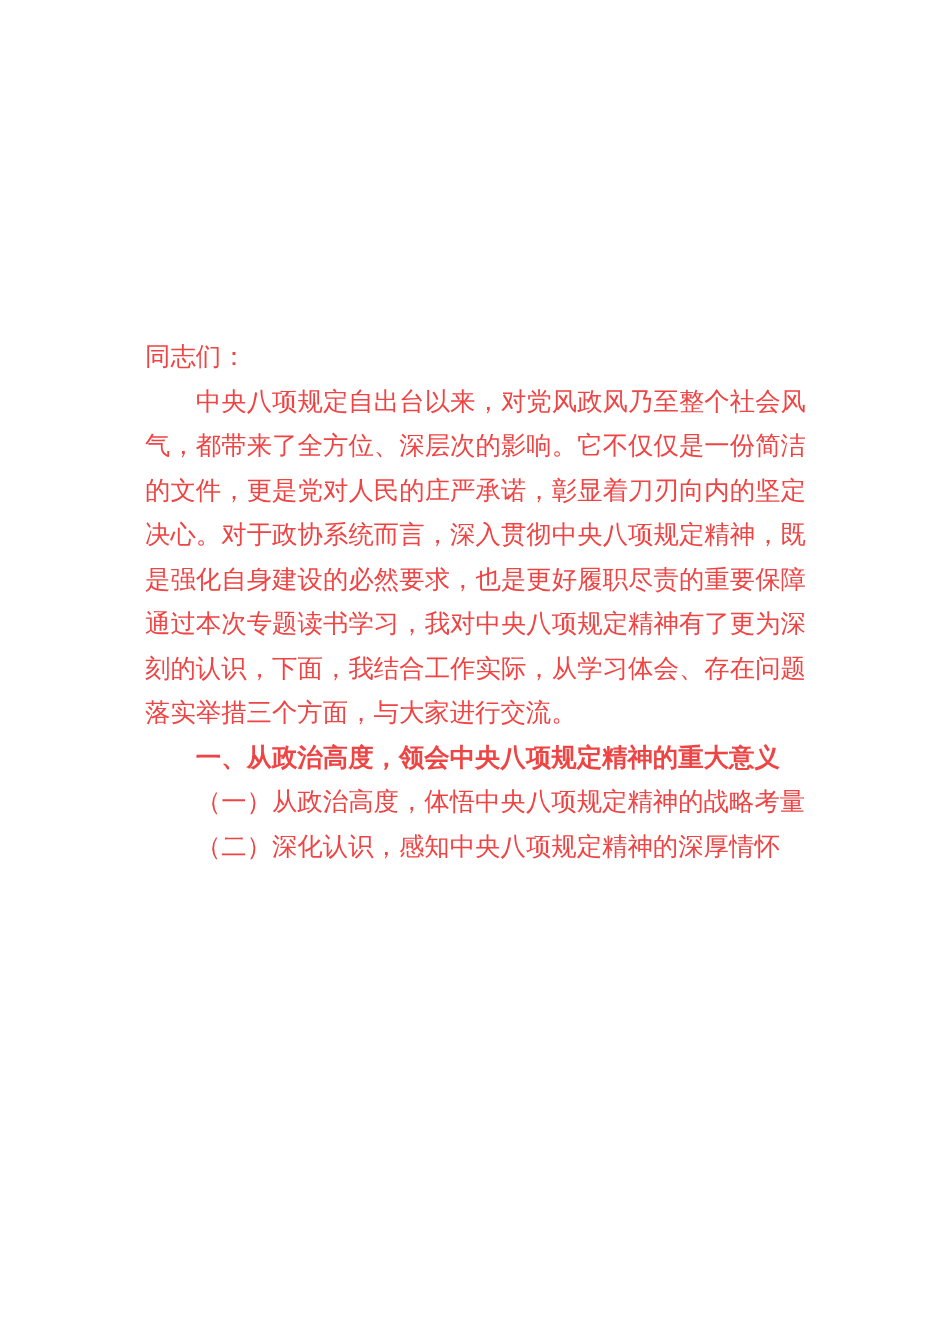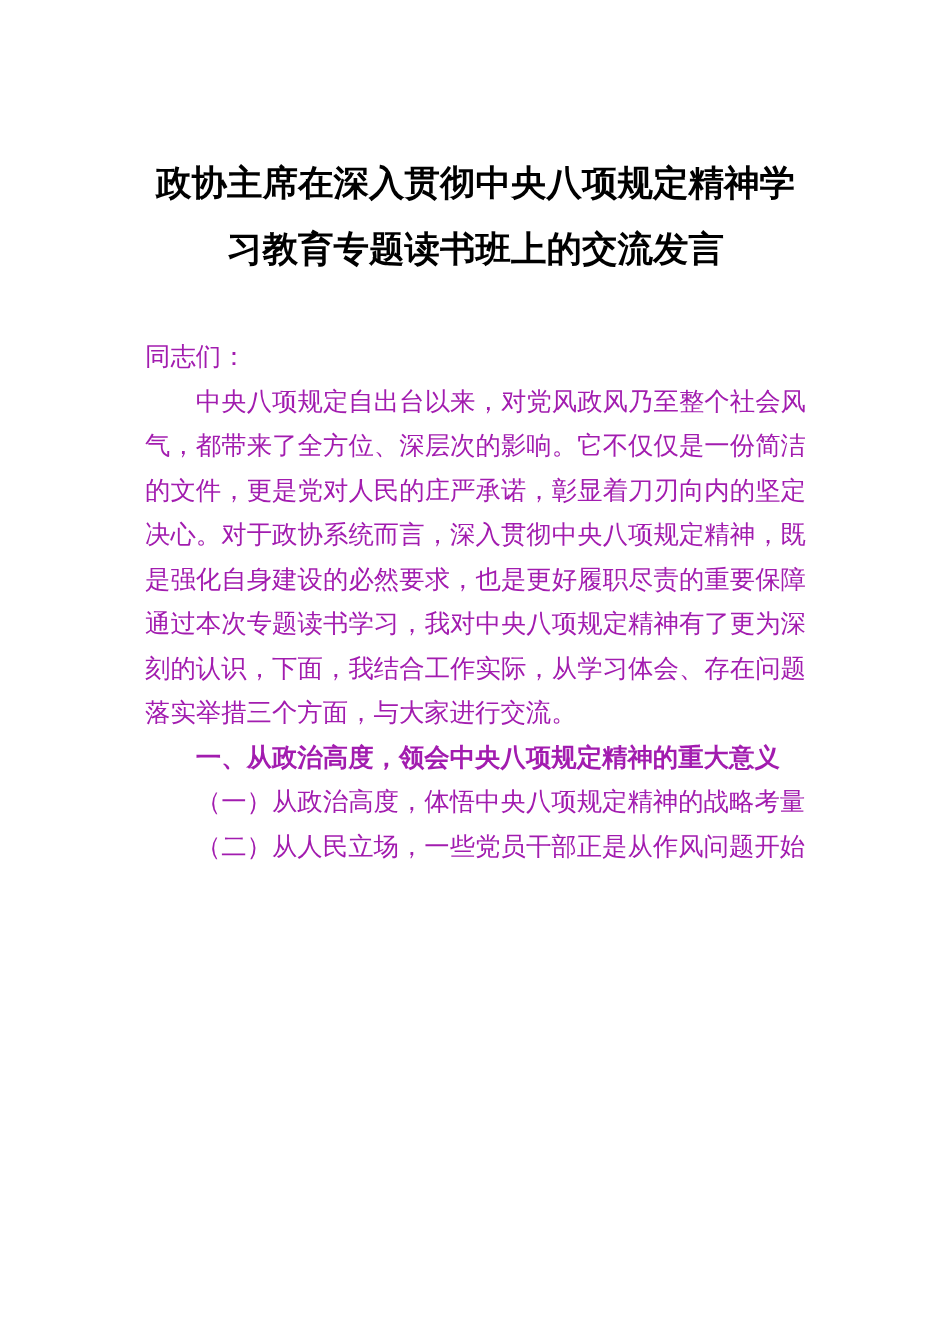--- a/index.html
+++ b/index.html
@@ -30,21 +30,21 @@
   }
   .doc-body {
     position: absolute;
     left: 145px;
     top: 334px;
     width: 661px;
     font-family: "Liberation Serif", serif;
     font-size: 25.4px;
     line-height: 44.5px;
     text-align: justify;
-    color: #a21caf;
+    color: #ef4444;
   }
   .doc-body p {
     margin: 0;
     padding: 0;
   }
   .salutation {
     text-indent: 0;
   }
   .para-indent {
     text-indent: 2em;
@@ -60,27 +60,26 @@
   .heading-2 {
     font-family: "Liberation Serif", serif;
     font-weight: normal;
     text-indent: 2em;
   }
 </style>
 </head>
 <body>
 
 <div class="page">
-  <h1 class="doc-title">政协主席在深入贯彻中央八项规定精神学习教育专题读书班上的交流发言</h1>
 
   <div class="doc-body">
     <p class="salutation">同志们：</p>
 
     <p class="para-indent">中央八项规定自出台以来，对党风政风乃至整个社会风气，都带来了全方位、深层次的影响。它不仅仅是一份简洁的文件，更是党对人民的庄严承诺，彰显着刀刃向内的坚定决心。对于政协系统而言，深入贯彻中央八项规定精神，既是强化自身建设的必然要求，也是更好履职尽责的重要保障通过本次专题读书学习，我对中央八项规定精神有了更为深刻的认识，下面，我结合工作实际，从学习体会、存在问题落实举措三个方面，与大家进行交流。</p>
 
     <p class="heading-1">一、从政治高度，领会中央八项规定精神的重大意义</p>
 
     <p class="heading-2">（一）从政治高度，体悟中央八项规定精神的战略考量</p>
 
 
-    <p class="heading-2">（二）从人民立场，一些党员干部正是从作风问题开始</p>
+    <p class="heading-2">（二）深化认识，感知中央八项规定精神的深厚情怀</p>
   </div>
 </div>
 
 </body></html>

